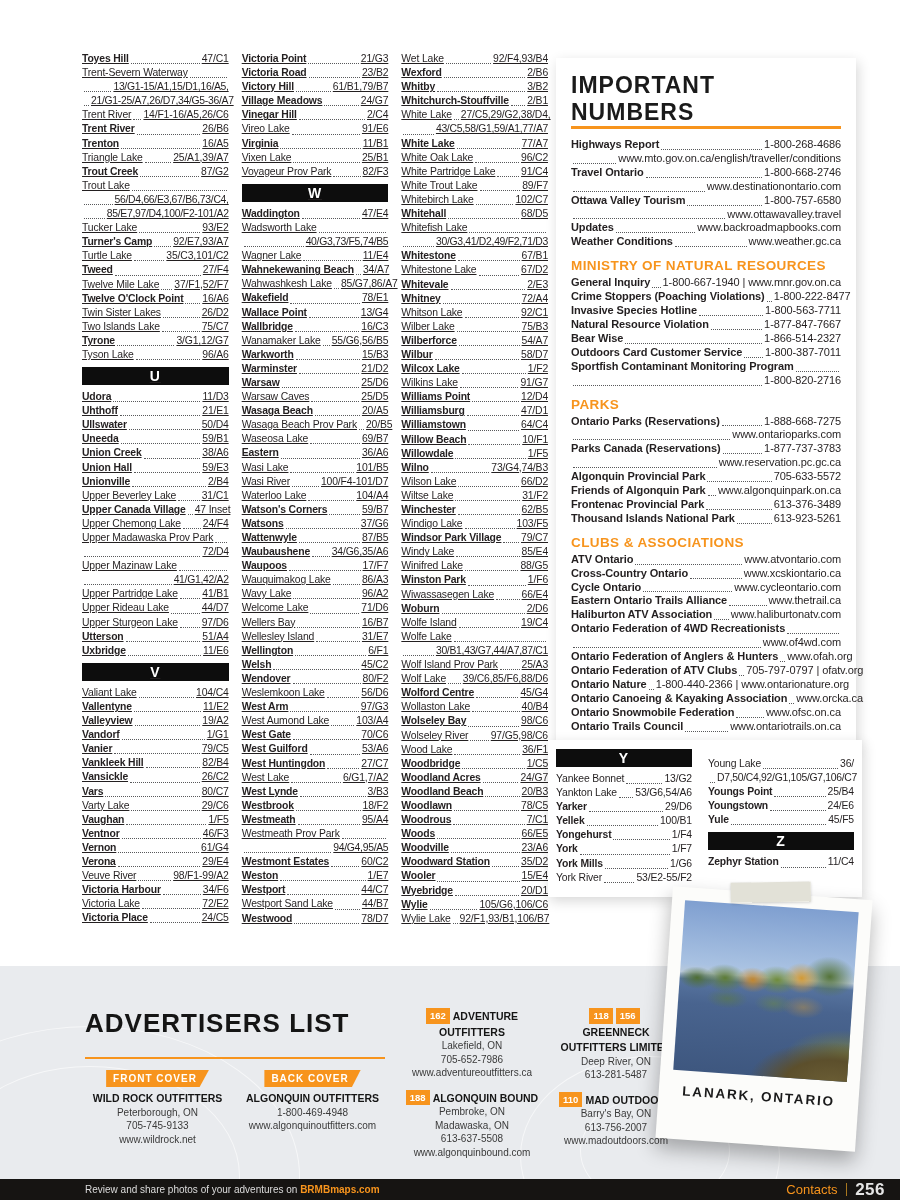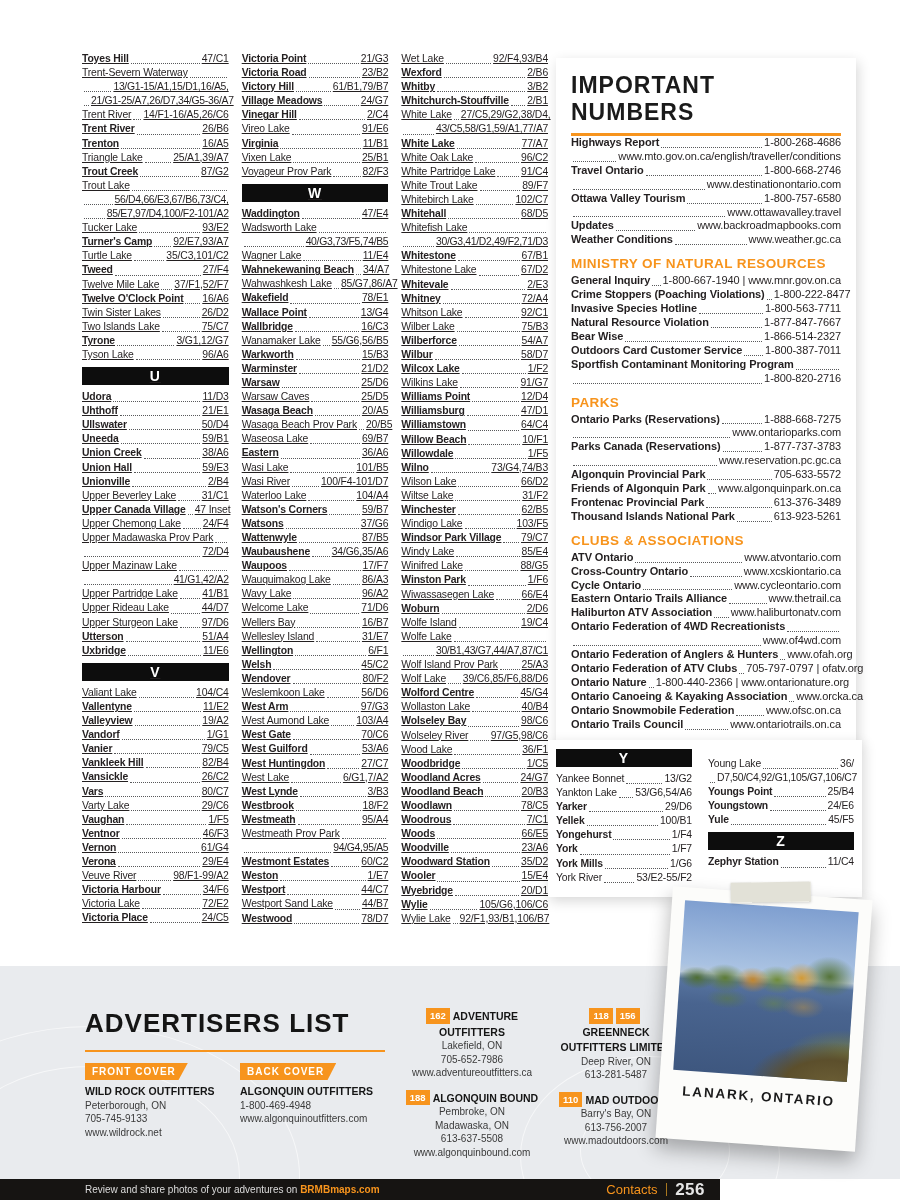--- a/index.html
+++ b/index.html
@@ -13,21 +13,21 @@
   .row .nm{flex-shrink:0;}
   .row.b .nm{font-weight:700;}
   .ld{flex:1 1 auto;min-width:5px;border-bottom:1.4px dotted #58595b;margin:0 2px 2px;align-self:flex-end;}
   .rf{flex-shrink:0;}
   .cont .rf{letter-spacing:-0.3px;}
   .letterbar{background:#0d0d0d;color:#fff;text-align:center;font-weight:700;font-size:14px;height:18px;line-height:18px;margin:5px 0;letter-spacing:1px;}
 
   
   .card{background:#fff;box-shadow:2px 4px 12px rgba(0,0,0,0.16);}
   .numbers-card{position:absolute;left:556px;top:58px;width:300px;padding:14px 15px 12px;}
-  .card-title{font-size:23px;font-weight:900;letter-spacing:1px;color:#1a1a1a;padding-bottom:7px;border-bottom:3px solid #f7941d;}
+  .card-title{font-size:23px;font-weight:900;letter-spacing:1px;color:#1a1a1a;border-bottom:3px solid #f7941d;margin-bottom:9px;}
   .sec-h{color:#f7941d;font-weight:800;font-size:13.5px;line-height:15px;letter-spacing:.4px;margin:9px 0 3px;}
   .crow{display:flex;align-items:baseline;font-size:11px;line-height:13.9px;letter-spacing:-0.1px;white-space:nowrap;}
   .crow .lbl{font-weight:700;flex-shrink:0;}
   .crow .val{flex-shrink:0;}
 
   
   .yz-card{position:absolute;left:548px;top:740px;width:314px;padding:4px 8px 12px;display:flex;gap:16px;}
   .ycol{width:136px;min-width:0;}
   .ycol.right{width:146px;padding-top:13px;}
 
@@ -35,22 +35,22 @@
   .gray-band{position:absolute;left:0;top:966px;width:900px;height:213px;background:#e9ebee;overflow:hidden;}
   .topo{position:absolute;border:1.5px solid rgba(255,255,255,.6);border-radius:50%;}
   .topo.t1{width:420px;height:300px;left:-120px;top:60px;}
   .topo.t2{width:300px;height:220px;left:-60px;top:100px;}
   .topo.t3{width:260px;height:200px;right:120px;top:90px;}
   .topo.t4{width:150px;height:110px;right:170px;top:130px;}
 
   
   .advertisers{position:absolute;left:85px;top:1008px;display:flex;gap:12px;}
   .ads-left{width:300px;}
-  .ads-title{font-size:26px;font-weight:900;letter-spacing:1px;color:#151515;padding-bottom:11px;border-bottom:2.5px solid #f7941d;}
-  .cover-cols{display:flex;gap:10px;margin-top:9px;}
+  .ads-title{font-size:26px;font-weight:900;letter-spacing:1px;color:#151515;padding-bottom:18px;border-bottom:2.5px solid #f7941d;}
+  .cover-cols{display:flex;gap:10px;margin-top:9px;text-align:center;}
   .cover-cols .ad{width:148px;}
   .page-ads-col{width:150px;}
   .page-ads-col.narrow{width:118px;}
   .ad{margin-bottom:10px;}
   .cover-badge{display:inline-block;background:#f7941d;color:#fff;font-weight:800;font-size:10px;letter-spacing:1px;padding:3px 12px 3px 7px;clip-path:polygon(0 0,100% 0,91% 100%,0 100%);margin-bottom:5px;}
   .numbadge{display:inline-block;background:#f7941d;color:#fff;font-weight:700;font-size:9.5px;padding:1px 4px;margin-right:3px;vertical-align:1px;}
   .ad-name,.ad-name-inline{font-weight:800;font-size:10.5px;line-height:13.5px;color:#151515;}
   .ad-head{line-height:13.5px;}
   .ad-line{font-size:10px;line-height:13.5px;color:#3a3a3a;}
 
@@ -66,21 +66,21 @@
     radial-gradient(ellipse 30px 20px at 56% 43%, #6f8c3c 0%, rgba(111,140,60,0) 70%),
     radial-gradient(ellipse 26px 22px at 70% 41%, #d29a35 0%, rgba(210,154,53,0) 70%),
     radial-gradient(ellipse 36px 28px at 86% 39%, #55743a 0%, rgba(85,116,58,0) 72%),
     radial-gradient(ellipse 30px 14px at 28% 56%, rgba(93,124,54,.5) 0%, rgba(93,124,54,0) 70%),
     radial-gradient(ellipse 28px 14px at 55% 57%, rgba(111,140,60,.45) 0%, rgba(111,140,60,0) 70%),
     radial-gradient(ellipse 30px 16px at 72% 58%, rgba(210,154,53,.4) 0%, rgba(210,154,53,0) 70%),
     linear-gradient(to bottom, #7f9fd0 0%, #a9c2e2 37%, #b9c9da 42%, #57749f 46%, #49648f 60%, #3e577f 100%);}
   .caption{margin-top:13px;text-align:center;font-weight:800;font-size:13.5px;letter-spacing:1.8px;color:#1a1a1a;}
 
   
-  .footer{position:absolute;left:0;bottom:0;width:720px;height:21px;background:#161412;display:flex;align-items:center;padding:0 15px 0 85px;z-index:6;}
+  .footer{position:absolute;left:0;bottom:0;width:900px;height:21px;background:#161412;display:flex;align-items:center;padding:0 15px 0 85px;z-index:6;}
   .f-left{font-size:10px;color:#dcdcdc;}
   .f-link{color:#f7941d;font-weight:700;}
   .f-right{margin-left:auto;display:flex;align-items:center;gap:8px;}
   .f-contacts{color:#f7941d;font-size:13px;}
   .f-div{width:1.5px;height:13px;background:#a9781f;}
   .f-page{color:#e5e5e5;font-size:17px;font-weight:900;letter-spacing:.5px;}
 </style>
 </head>
 <body>
 

